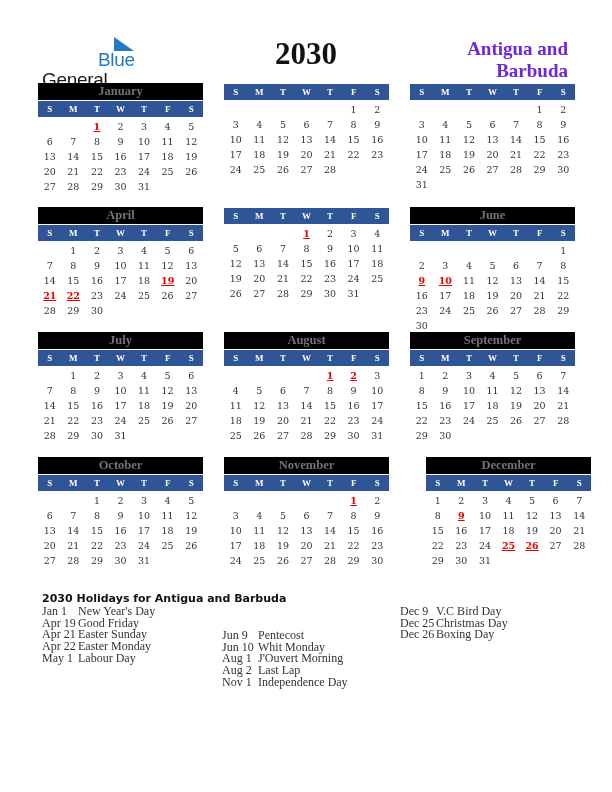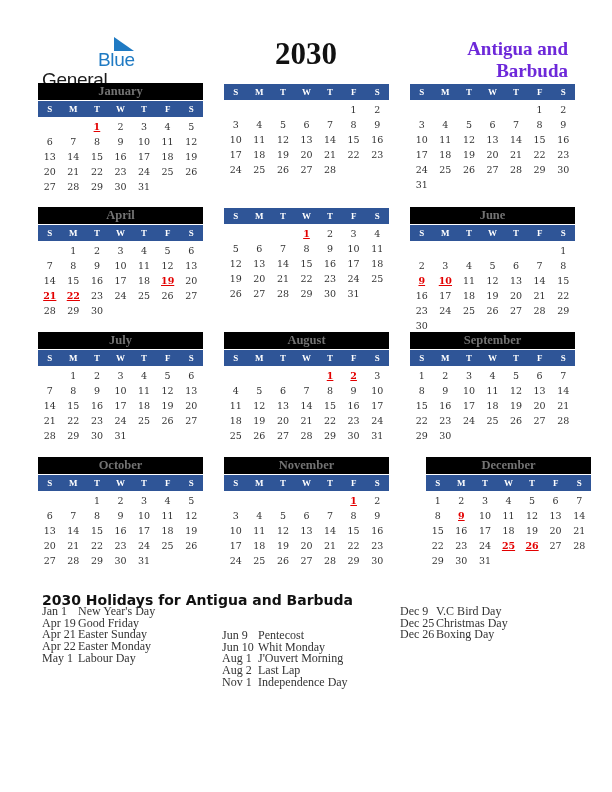--- a/index.html
+++ b/index.html
@@ -15,21 +15,21 @@
   .country { position: absolute; right: 44px; top: 38px; width: 200px; text-align: right; font-family: "Liberation Serif", serif; font-weight: bold; font-size: 19px; line-height: 22px; color: #6d28d9; }
 
   .month { position: absolute; width: 165px; }
   .month-title { height: 17px; background: #000; color: #737373; text-align: center; font-family: "Liberation Serif", serif; font-weight: bold; font-size: 12.5px; line-height: 17px; }
   .dow-row { margin-top: 1px; height: 16px; background: #2f5597; display: flex; }
   .dow { flex: 1; text-align: center; color: #fff; font-family: "Liberation Serif", serif; font-weight: bold; font-size: 9px; line-height: 16px; }
   .weeks { display: grid; grid-template-columns: repeat(7, 1fr); grid-auto-rows: 15px; margin-top: 2px; }
   .day { text-align: center; font-family: "DejaVu Serif", serif; font-size: 9.5px; line-height: 15px; color: #333; }
   .day.holiday { color: #e30000; font-weight: bold; text-decoration: underline; }
 
-  .hol-title { position: absolute; left: 42px; top: 592px; font-family: "DejaVu Sans", sans-serif; font-weight: bold; font-size: 14px; color: #111; }
+  .hol-title { position: absolute; left: 42px; top: 592px; font-family: "DejaVu Sans", sans-serif; font-weight: bold; font-size: 11px; color: #111; }
   .hol-col { position: absolute; top: 606px; }
   .hol-item { display: flex; height: 11.7px; font-family: Liberation Serif, serif; font-size: 12px; line-height: 11.7px; color: #333; align-items: flex-end; }
   .hol-date { width: 36px; }
   .hol-name { white-space: nowrap; }
 </style>
 </head>
 <body>
 
 <div class="logo">
   <span class="logo-general">General</span>

